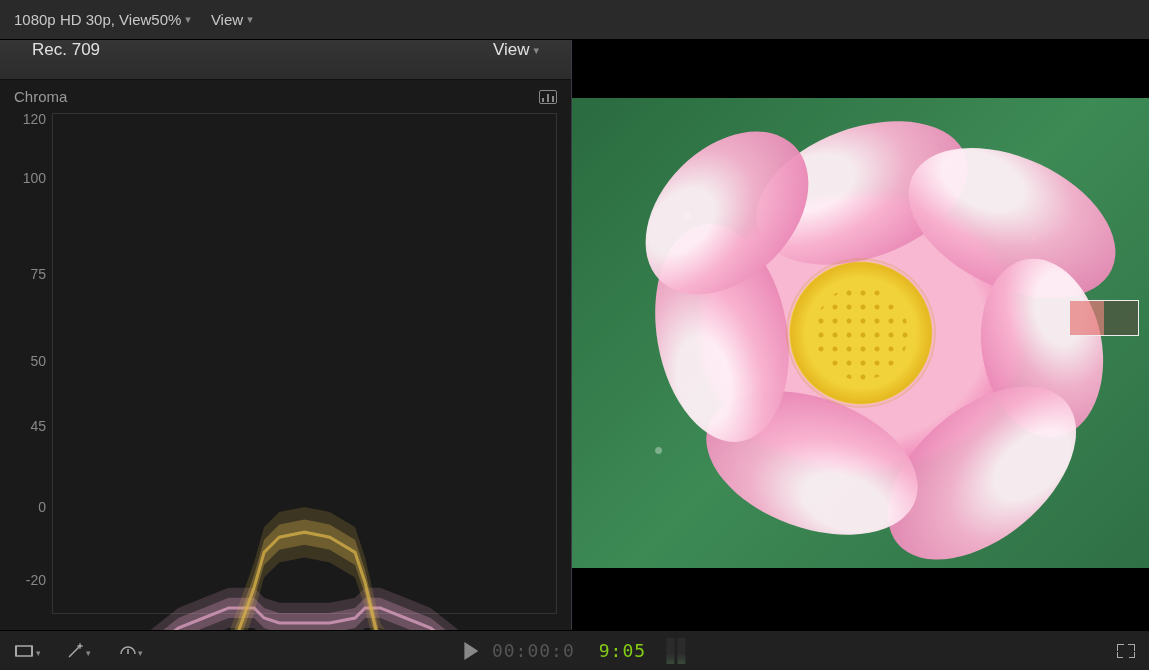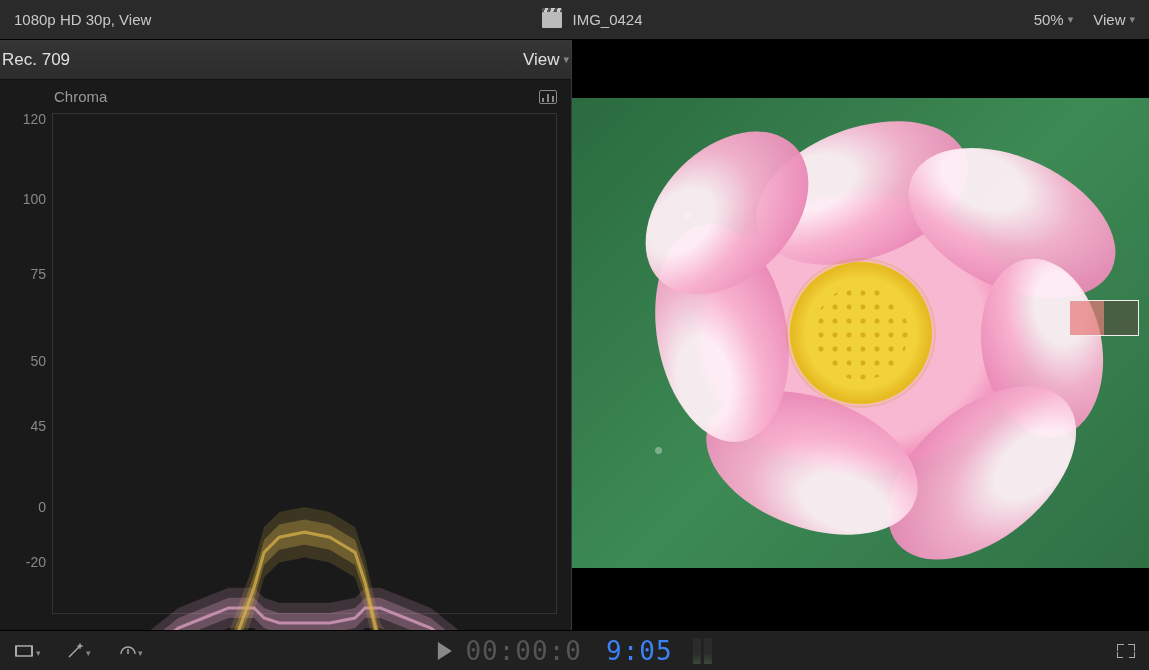--- a/index.html
+++ b/index.html
@@ -38,27 +38,27 @@
   }
 
   
   .main { display: flex; height: 590px; }
   .scopes { width: 572px; background: #1a1a1a; border-right: 1px solid #3a3a45; display:flex; flex-direction:column; }
   .viewer { flex: 1; background: #000; position: relative; }
 
   
   .scopes-header {
     height: 40px; background: linear-gradient(#353535,#2c2c2c);
-    display: flex; align-items: center; justify-content: space-between;
-    padding: 0 2px; font-size: 17px; color: #e0e0e0;
+    display: flex; align-items: flex-start; justify-content: space-between;
+    padding: 0 32px; font-size: 17px; color: #e0e0e0;
     border-bottom: 1px solid #111;
   }
   .scopes-subhead {
     display: flex; align-items: center; justify-content: space-between;
-    padding: 8px 14px 2px 14px; font-size: 15px; color: #999; margin-left: 40px;
+    padding: 8px 14px 2px 14px; font-size: 15px; color: #999;
   }
   .scope-icon { width:18px; height:14px; border:1px solid #888; border-radius:2px; display:flex; align-items:flex-end; justify-content:space-around; padding:1px; }
   .scope-icon span { width:2px; background:#888; }
 
   .chart-wrap { flex:1; position:relative; padding: 4px 6px 10px 14px; }
   .chart-frame { position:absolute; left:52px; right:14px; top:6px; bottom:16px; border:1px solid #333; }
   .ylabel { position:absolute; left:12px; font-size:14px; color:#888; transform:translateY(-50%); text-align:right; width:34px; }
 
   .waveform { position:absolute; left:52px; right:14px; top:6px; bottom:16px; overflow:hidden; }
 
@@ -94,47 +94,43 @@
   .crop-marker .b { background: rgba(90,70,60,.55); }
 
   
   .bottombar {
     position:absolute; left:0; right:0; bottom:0; height:40px;
     background:#212121; border-top:1px solid #000;
     display:flex; align-items:center; padding:0 14px;
     font-size:15px; color:#bbb;
   }
   .tool-group { display:flex; align-items:center; gap:26px; }
-  .tc-wrap { position:absolute; left:50%; transform:translateX(-50%); display:flex; align-items:center; gap:8px; font-family: "Menlo","Consolas",monospace; font-size:26px; letter-spacing:1px; }
+  .tc-wrap { position:absolute; left:50%; transform:translateX(-50%); display:flex; align-items:center; gap:8px; font-family: "Menlo","Consolas",monospace; font-size:18px; letter-spacing:1px; }
   .tc-dim { color:#555; }
-  .tc-bright { color:#3b82f6;margin-left:16px; }
+  .tc-bright { color:#84cc16;margin-left:16px; }
   .play { width:0;height:0;border-left:14px solid #888;border-top:9px solid transparent;border-bottom:9px solid transparent; margin-right:6px; }
   .audio-meter { display:flex; gap:3px; margin-left:12px; }
   .audio-meter span { width:8px; height:26px; background:linear-gradient(#2b2b2b 60%,#3a4a3a); border-radius:1px; }
   .fullscreen-icon { margin-left:auto; width:18px; height:14px; position:relative; }
   .fullscreen-icon::before,.fullscreen-icon::after,.fs-c1,.fs-c2 {
     content:""; position:absolute; width:6px; height:6px; border:1.5px solid #aaa;
   }
   .fullscreen-icon::before { top:0;left:0;border-right:none;border-bottom:none; }
   .fullscreen-icon::after { top:0;right:0;border-left:none;border-bottom:none; }
   .fs-c1 { bottom:0;left:0;border-right:none;border-top:none; }
   .fs-c2 { bottom:0;right:0;border-left:none;border-top:none; }
 
   .tool-icon svg { display:block; }
   .zoom-btn, .view-btn { cursor:default; display:flex; align-items:center; }
 </style>
 </head>
 <body>
 
 <div class="topbar">
   <div class="format">1080p HD 30p, View</div>
-  <div class="clip-area">
-    <div class="clapper"></div>
-    <div>IMG_0424</div>
-  </div>
   <div class="right">
     <div class="zoom-btn">
       <span>50%</span>
       <span class="chev">▾</span>
     </div>
     <div class="view-btn">
       <span>View</span>
       <span class="chev">▾</span>
     </div>
   </div>
@@ -156,26 +152,26 @@
         <span style="height:40%"></span>
           <span style="height:80%"></span>
           <span style="height:55%"></span>
       </div>
     </div>
 
     <div class="chart-wrap">
       <div class="chart-frame"></div>
 
       <div class="ylabel" style="top:12px">120</div>
-      <div class="ylabel" style="top:92px">100</div>
+      <div class="ylabel" style="top:71px">100</div>
       <div class="ylabel" style="top:167px">75</div>
       <div class="ylabel" style="top:254px">50</div>
       <div class="ylabel" style="top:319px">45</div>
       <div class="ylabel" style="top:400px">0</div>
-      <div class="ylabel" style="top:455px">-20</div>
+      <div class="ylabel" style="top:473px">-20</div>
 
       <svg class="waveform" id="wf" preserveAspectRatio="none" viewBox="0 0 100 140">
           <path d="M0.00 115.00 L5.00 115.00 L10.00 114.00 L15.00 113.00 L20.00 113.00 L25.00 113.00 L30.00 112.00 L35.00 112.00 L40.00 113.00 L42.00 113.00 L45.00 113.00 L50.00 113.00 L55.00 113.00 L60.00 113.00 L62.00 112.00 L65.00 112.00 L70.00 113.00 L75.00 113.00 L80.00 113.00 L85.00 114.00 L90.00 114.00 L95.00 115.00 L100.00 115.00 L100.00 119.00 L95.00 119.00 L90.00 118.00 L85.00 118.00 L80.00 117.00 L75.00 117.00 L70.00 117.00 L65.00 116.00 L62.00 116.00 L60.00 117.00 L55.00 117.00 L50.00 117.00 L45.00 117.00 L42.00 117.00 L40.00 117.00 L35.00 116.00 L30.00 116.00 L25.00 117.00 L20.00 117.00 L15.00 117.00 L10.00 118.00 L5.00 119.00 L0.00 119.00 Z" fill="#888888" opacity="0.2"></path>
           <path d="M0.00 108.50 L5.00 108.50 L10.00 108.50 L15.00 108.50 L20.00 108.50 L25.00 108.50 L30.00 109.50 L35.00 109.50 L40.00 110.50 L42.00 110.50 L45.00 110.50 L50.00 110.50 L55.00 110.50 L60.00 110.50 L62.00 109.50 L65.00 109.50 L70.00 109.50 L75.00 108.50 L80.00 108.50 L85.00 108.50 L90.00 108.50 L95.00 108.50 L100.00 108.50 L100.00 111.50 L95.00 111.50 L90.00 111.50 L85.00 111.50 L80.00 111.50 L75.00 111.50 L70.00 112.50 L65.00 112.50 L62.00 112.50 L60.00 113.50 L55.00 113.50 L50.00 113.50 L45.00 113.50 L42.00 113.50 L40.00 113.50 L35.00 112.50 L30.00 112.50 L25.00 111.50 L20.00 111.50 L15.00 111.50 L10.00 111.50 L5.00 111.50 L0.00 111.50 Z" fill="#4ec9a0" opacity="0.35"></path>
           <path d="M0.00 110.00 L5.00 110.00 L10.00 110.00 L15.00 110.00 L20.00 110.00 L25.00 110.00 L30.00 111.00 L35.00 111.00 L40.00 112.00 L42.00 112.00 L45.00 112.00 L50.00 112.00 L55.00 112.00 L60.00 112.00 L62.00 111.00 L65.00 111.00 L70.00 111.00 L75.00 110.00 L80.00 110.00 L85.00 110.00 L90.00 110.00 L95.00 110.00 L100.00 110.00 " fill="none" stroke="#4ec9a0" stroke-width="1.1" opacity="0.9"></path>
           <path d="M0.00 110.00 L5.00 110.00 L10.00 109.00 L15.00 106.00 L20.00 102.00 L25.00 98.00 L30.00 96.00 L35.00 94.00 L40.00 94.00 L42.00 96.00 L45.00 97.00 L50.00 97.00 L55.00 97.00 L60.00 96.00 L62.00 94.00 L65.00 94.00 L70.00 96.00 L75.00 98.00 L80.00 102.00 L85.00 106.00 L90.00 109.00 L95.00 110.00 L100.00 110.00 L100.00 118.00 L95.00 118.00 L90.00 117.00 L85.00 114.00 L80.00 110.00 L75.00 106.00 L70.00 104.00 L65.00 102.00 L62.00 102.00 L60.00 104.00 L55.00 105.00 L50.00 105.00 L45.00 105.00 L42.00 104.00 L40.00 102.00 L35.00 102.00 L30.00 104.00 L25.00 106.00 L20.00 110.00 L15.00 114.00 L10.00 117.00 L5.00 118.00 L0.00 118.00 Z" fill="#e6a6c9" opacity="0.18"></path>
           <path d="M0.00 112.00 L5.00 112.00 L10.00 111.00 L15.00 108.00 L20.00 104.00 L25.00 100.00 L30.00 98.00 L35.00 96.00 L40.00 96.00 L42.00 98.00 L45.00 99.00 L50.00 99.00 L55.00 99.00 L60.00 98.00 L62.00 96.00 L65.00 96.00 L70.00 98.00 L75.00 100.00 L80.00 104.00 L85.00 108.00 L90.00 111.00 L95.00 112.00 L100.00 112.00 L100.00 116.00 L95.00 116.00 L90.00 115.00 L85.00 112.00 L80.00 108.00 L75.00 104.00 L70.00 102.00 L65.00 100.00 L62.00 100.00 L60.00 102.00 L55.00 103.00 L50.00 103.00 L45.00 103.00 L42.00 102.00 L40.00 100.00 L35.00 100.00 L30.00 102.00 L25.00 104.00 L20.00 108.00 L15.00 112.00 L10.00 115.00 L5.00 116.00 L0.00 116.00 Z" fill="#e6a6c9" opacity="0.28"></path>
           <path d="M0.00 114.00 L5.00 114.00 L10.00 113.00 L15.00 110.00 L20.00 106.00 L25.00 102.00 L30.00 100.00 L35.00 98.00 L40.00 98.00 L42.00 100.00 L45.00 101.00 L50.00 101.00 L55.00 101.00 L60.00 100.00 L62.00 98.00 L65.00 98.00 L70.00 100.00 L75.00 102.00 L80.00 106.00 L85.00 110.00 L90.00 113.00 L95.00 114.00 L100.00 114.00 " fill="none" stroke="#e6a6c9" stroke-width="0.6" opacity="0.7"></path>
           <path d="M0.00 111.00 L5.00 111.00 L10.00 111.00 L15.00 111.00 L20.00 111.00 L25.00 110.00 L30.00 108.00 L35.00 103.00 L40.00 89.00 L42.00 82.00 L45.00 79.00 L50.00 78.00 L55.00 79.00 L60.00 82.00 L62.00 88.00 L65.00 101.00 L70.00 108.00 L75.00 110.00 L80.00 111.00 L85.00 111.00 L90.00 111.00 L95.00 111.00 L100.00 111.00 L100.00 121.00 L95.00 121.00 L90.00 121.00 L85.00 121.00 L80.00 121.00 L75.00 120.00 L70.00 118.00 L65.00 111.00 L62.00 98.00 L60.00 92.00 L55.00 89.00 L50.00 88.00 L45.00 89.00 L42.00 92.00 L40.00 99.00 L35.00 113.00 L30.00 118.00 L25.00 120.00 L20.00 121.00 L15.00 121.00 L10.00 121.00 L5.00 121.00 L0.00 121.00 Z" fill="#d8b24a" opacity="0.18"></path>
           <path d="M0.00 113.50 L5.00 113.50 L10.00 113.50 L15.00 113.50 L20.00 113.50 L25.00 112.50 L30.00 110.50 L35.00 105.50 L40.00 91.50 L42.00 84.50 L45.00 81.50 L50.00 80.50 L55.00 81.50 L60.00 84.50 L62.00 90.50 L65.00 103.50 L70.00 110.50 L75.00 112.50 L80.00 113.50 L85.00 113.50 L90.00 113.50 L95.00 113.50 L100.00 113.50 L100.00 118.50 L95.00 118.50 L90.00 118.50 L85.00 118.50 L80.00 118.50 L75.00 117.50 L70.00 115.50 L65.00 108.50 L62.00 95.50 L60.00 89.50 L55.00 86.50 L50.00 85.50 L45.00 86.50 L42.00 89.50 L40.00 96.50 L35.00 110.50 L30.00 115.50 L25.00 117.50 L20.00 118.50 L15.00 118.50 L10.00 118.50 L5.00 118.50 L0.00 118.50 Z" fill="#d8b24a" opacity="0.32"></path>

